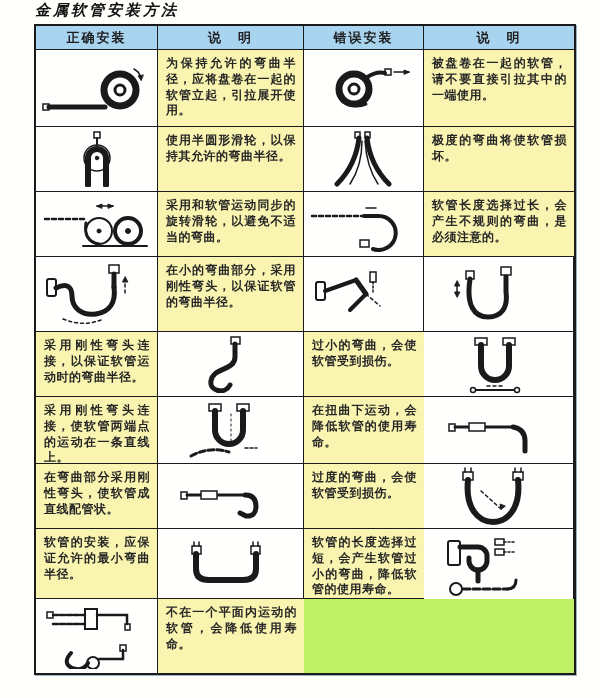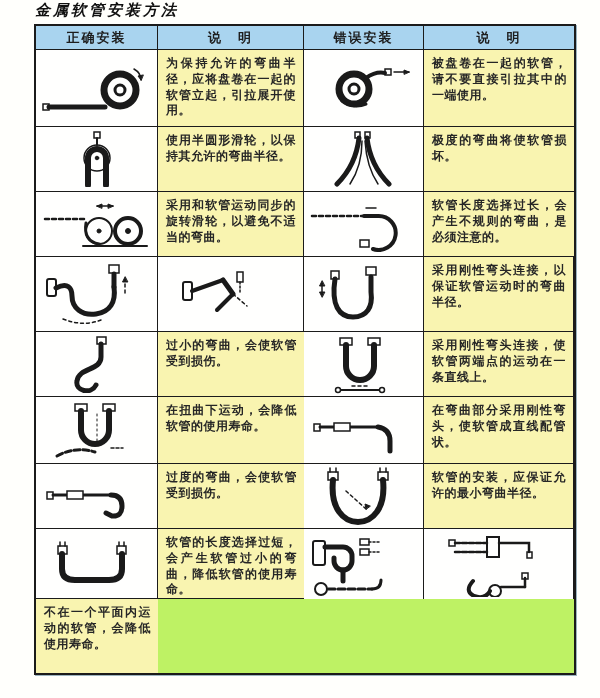--- a/index.html
+++ b/index.html
@@ -146,20 +146,21 @@
         <rect x="6" y="18" width="9" height="17" rx="2" stroke-width="2"></rect>
         <path d="M15 27 C27 21 31 27 31 35 C31 47 41 55 55 53 C69 51 75 41 73 26" stroke-width="5"></path>
         <path d="M73 26 V13" stroke-width="5"></path>
         <rect x="68" y="4" width="10" height="8" stroke-width="1.5"></rect>
         <path d="M84 32 V18" stroke-width="1.5" stroke-dasharray="3 3"></path>
         <path d="M84 16 l-2.5 5 h5 z" fill="#1a1a1a" stroke-width="1"></path>
         <path d="M22 58 Q42 66 60 59" stroke-width="1.5" stroke-dasharray="3 3"></path>
       </g>
     </svg>
   </div>
+  <div class="cell note-cell">在小的弯曲部分，采用刚性弯头，以保证软管的弯曲半径。</div>
   <div class="cell img-cell">
     <svg width="112" height="60" viewBox="0 0 112 60">
       <g stroke="#1a1a1a" fill="none" stroke-linecap="round">
         <rect x="8" y="18" width="9" height="18" rx="2" stroke-width="2"></rect>
         <path d="M17 27 L48 16" stroke-width="4"></path>
         <path d="M48 16 L58 30" stroke-width="5"></path>
         <path d="M58 30 L42 46" stroke-width="4"></path>
         <path d="M58 30 L72 42" stroke-width="1.5" stroke-dasharray="3 3"></path>
         <rect x="62" y="8" width="6" height="10" stroke-width="1.5"></rect>
         <path d="M65 18 V28" stroke-width="1.5" stroke-dasharray="2 2"></path>

